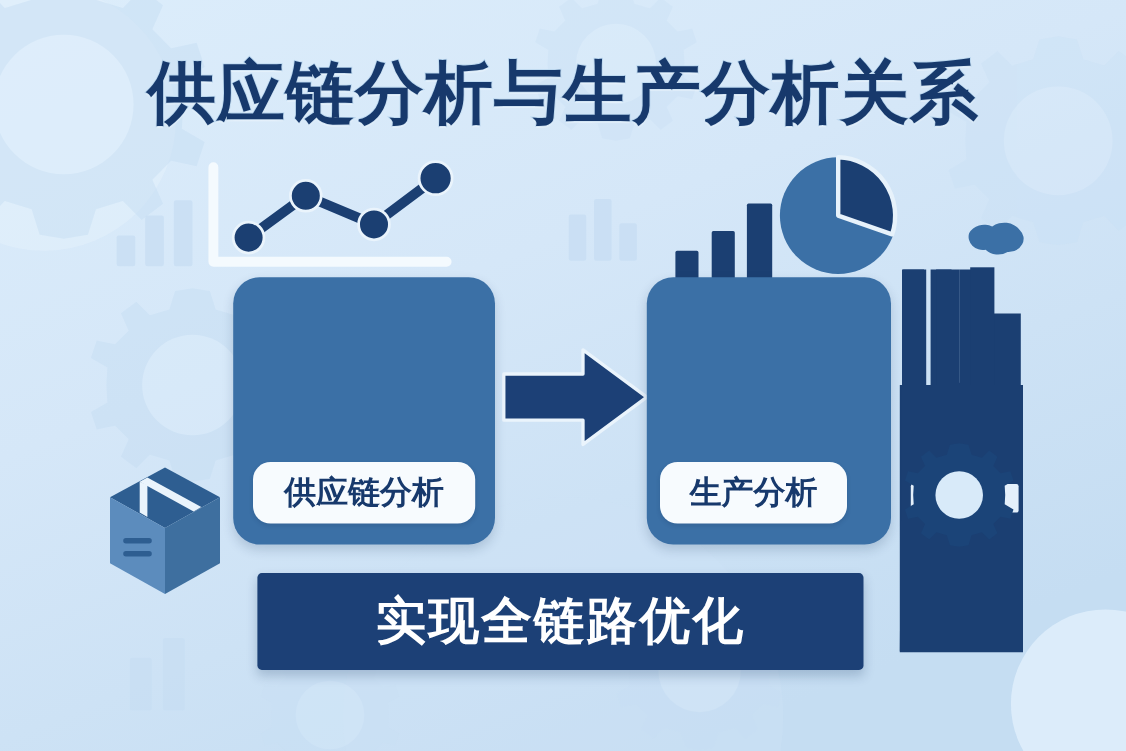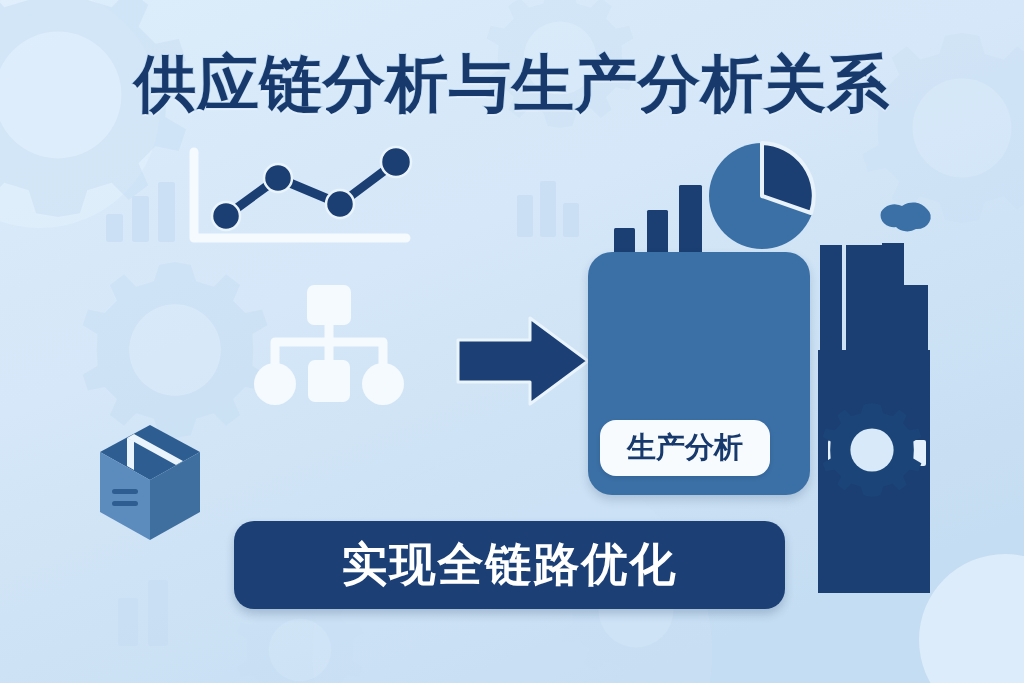--- a/index.html
+++ b/index.html
@@ -70,21 +70,21 @@
   }
 
   
   #banner {
     position: absolute;
     left: 234px;
     top: 521px;
     width: 551px;
     height: 88px;
     background: #1c4076;
-    border-radius: 20px;
+    border-radius: 4px;
     display: flex;
     align-items: center;
     justify-content: center;
     color: #ffffff;
     font-size: 46px;
     font-weight: 700;
     letter-spacing: 2px;
     box-shadow: 0 5px 10px rgba(20,50,90,0.22);
     white-space: nowrap;
   }
@@ -229,20 +229,23 @@
       <rect x="735" y="338" width="24" height="77" rx="3" fill="#f4fafe"></rect>
       <path d="M636,370 L682,325 L710,349 L752,305" fill="none" stroke="#f4fafe" stroke-width="13" stroke-linecap="round" stroke-linejoin="round"></path>
       <path d="M722,297 L760,296 L759,334 Z" fill="#f4fafe" stroke="#f4fafe" stroke-width="6" stroke-linejoin="round"></path>
     </g>
   </svg>
 
   <div id="content-layer">
 
     <div id="title">供应链分析与生产分析关系</div>
 
+    <div class="card" id="card-supply">
+      <div class="pill" id="pill-supply">供应链分析</div>
+    </div>
 
     <div class="card" id="card-production">
       <div class="pill" id="pill-production">生产分析</div>
     </div>
 
     <div id="banner">实现全链路优化</div>
 
   </div>
 </div>
 

